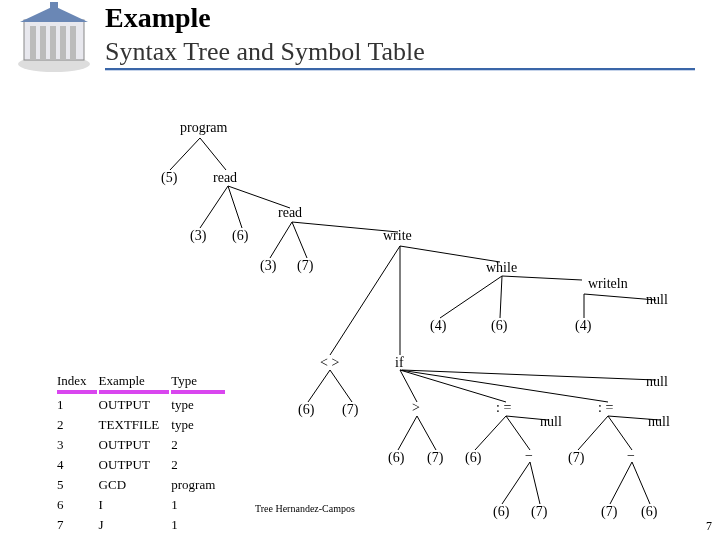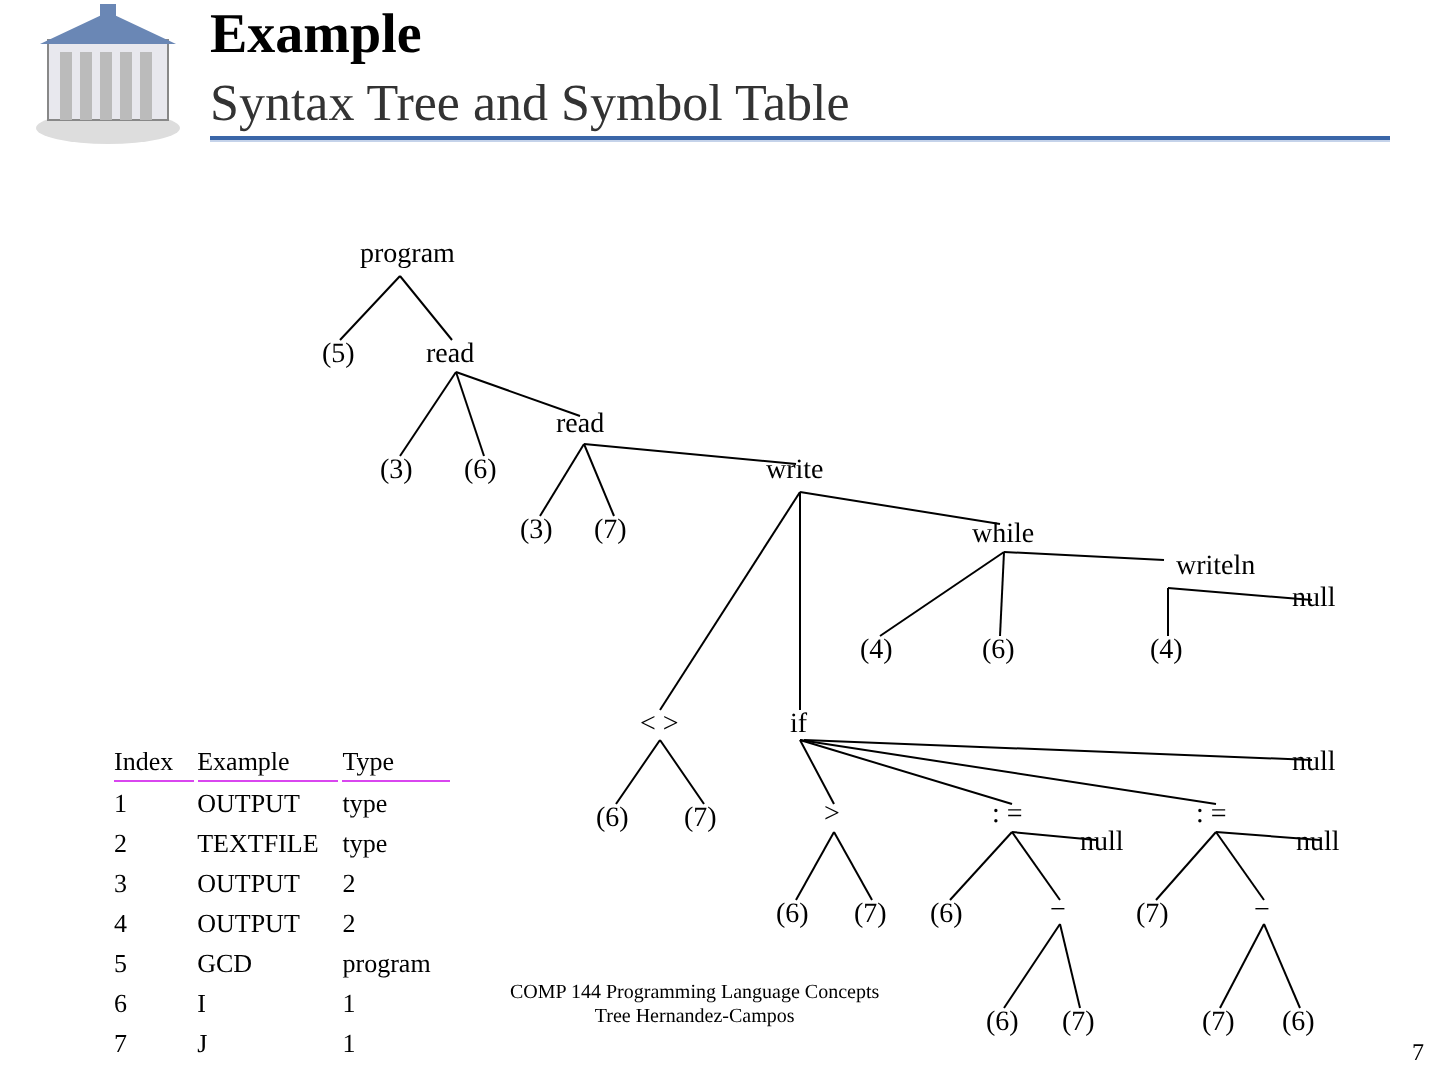--- a/index.html
+++ b/index.html
@@ -3,21 +3,21 @@
 <meta charset="utf-8">
 <style>
   html,body{margin:0;padding:0;width:720px;height:540px;background:#fff;font-family:"Times New Roman",serif;overflow:hidden}
   .title{position:absolute;left:105px;top:2px;font-size:28px;font-weight:bold;color:#000}
   .subtitle{position:absolute;left:105px;top:37px;font-size:26px;color:#333}
   .hr{position:absolute;left:105px;top:68px;width:590px;height:2px;background:#3a66a8;box-shadow:0 1px 0 #c5d3ea}
   .logo{position:absolute;left:10px;top:2px;width:88px;height:72px}
   .node{position:absolute;font-size:14px;font-family:"Times New Roman",serif;color:#000;white-space:nowrap}
   .stbl{position:absolute;left:55px;top:370px;font-size:13px;font-family:"Times New Roman",serif}
   .stbl td,.stbl th{padding:1px 10px 1px 0;text-align:left;font-weight:normal}
-  .stbl th{border-bottom:1px solid #d946ef}
+  .stbl th{border-bottom:4px solid #d946ef}
   .footer{position:absolute;left:255px;top:491px;font-size:10px;text-align:center;line-height:1.2;font-family:"Times New Roman",serif}
   .pnum{position:absolute;right:8px;bottom:6px;font-size:12px}
   svg.tree{position:absolute;left:0;top:0;width:720px;height:540px;pointer-events:none}
   svg.tree line{stroke:#000;stroke-width:1}
 </style>
 </head>
 <body>
 
 <svg class="logo" viewBox="0 0 88 72">
   <ellipse cx="44" cy="62" rx="36" ry="8" fill="#ddd"></ellipse>
@@ -160,16 +160,16 @@
       </tr>
   <tr>
         <td>7</td>
         <td>J</td>
         <td>1</td>
       </tr>
 </tbody>
   </table>
 
 <div class="footer">
-  <span>COMP 144 Programming Language Concepts</span><br>
+  <br>
   <span>Tree Hernandez-Campos</span>
 </div>
 <div class="pnum">7</div>
 
 </body></html>

